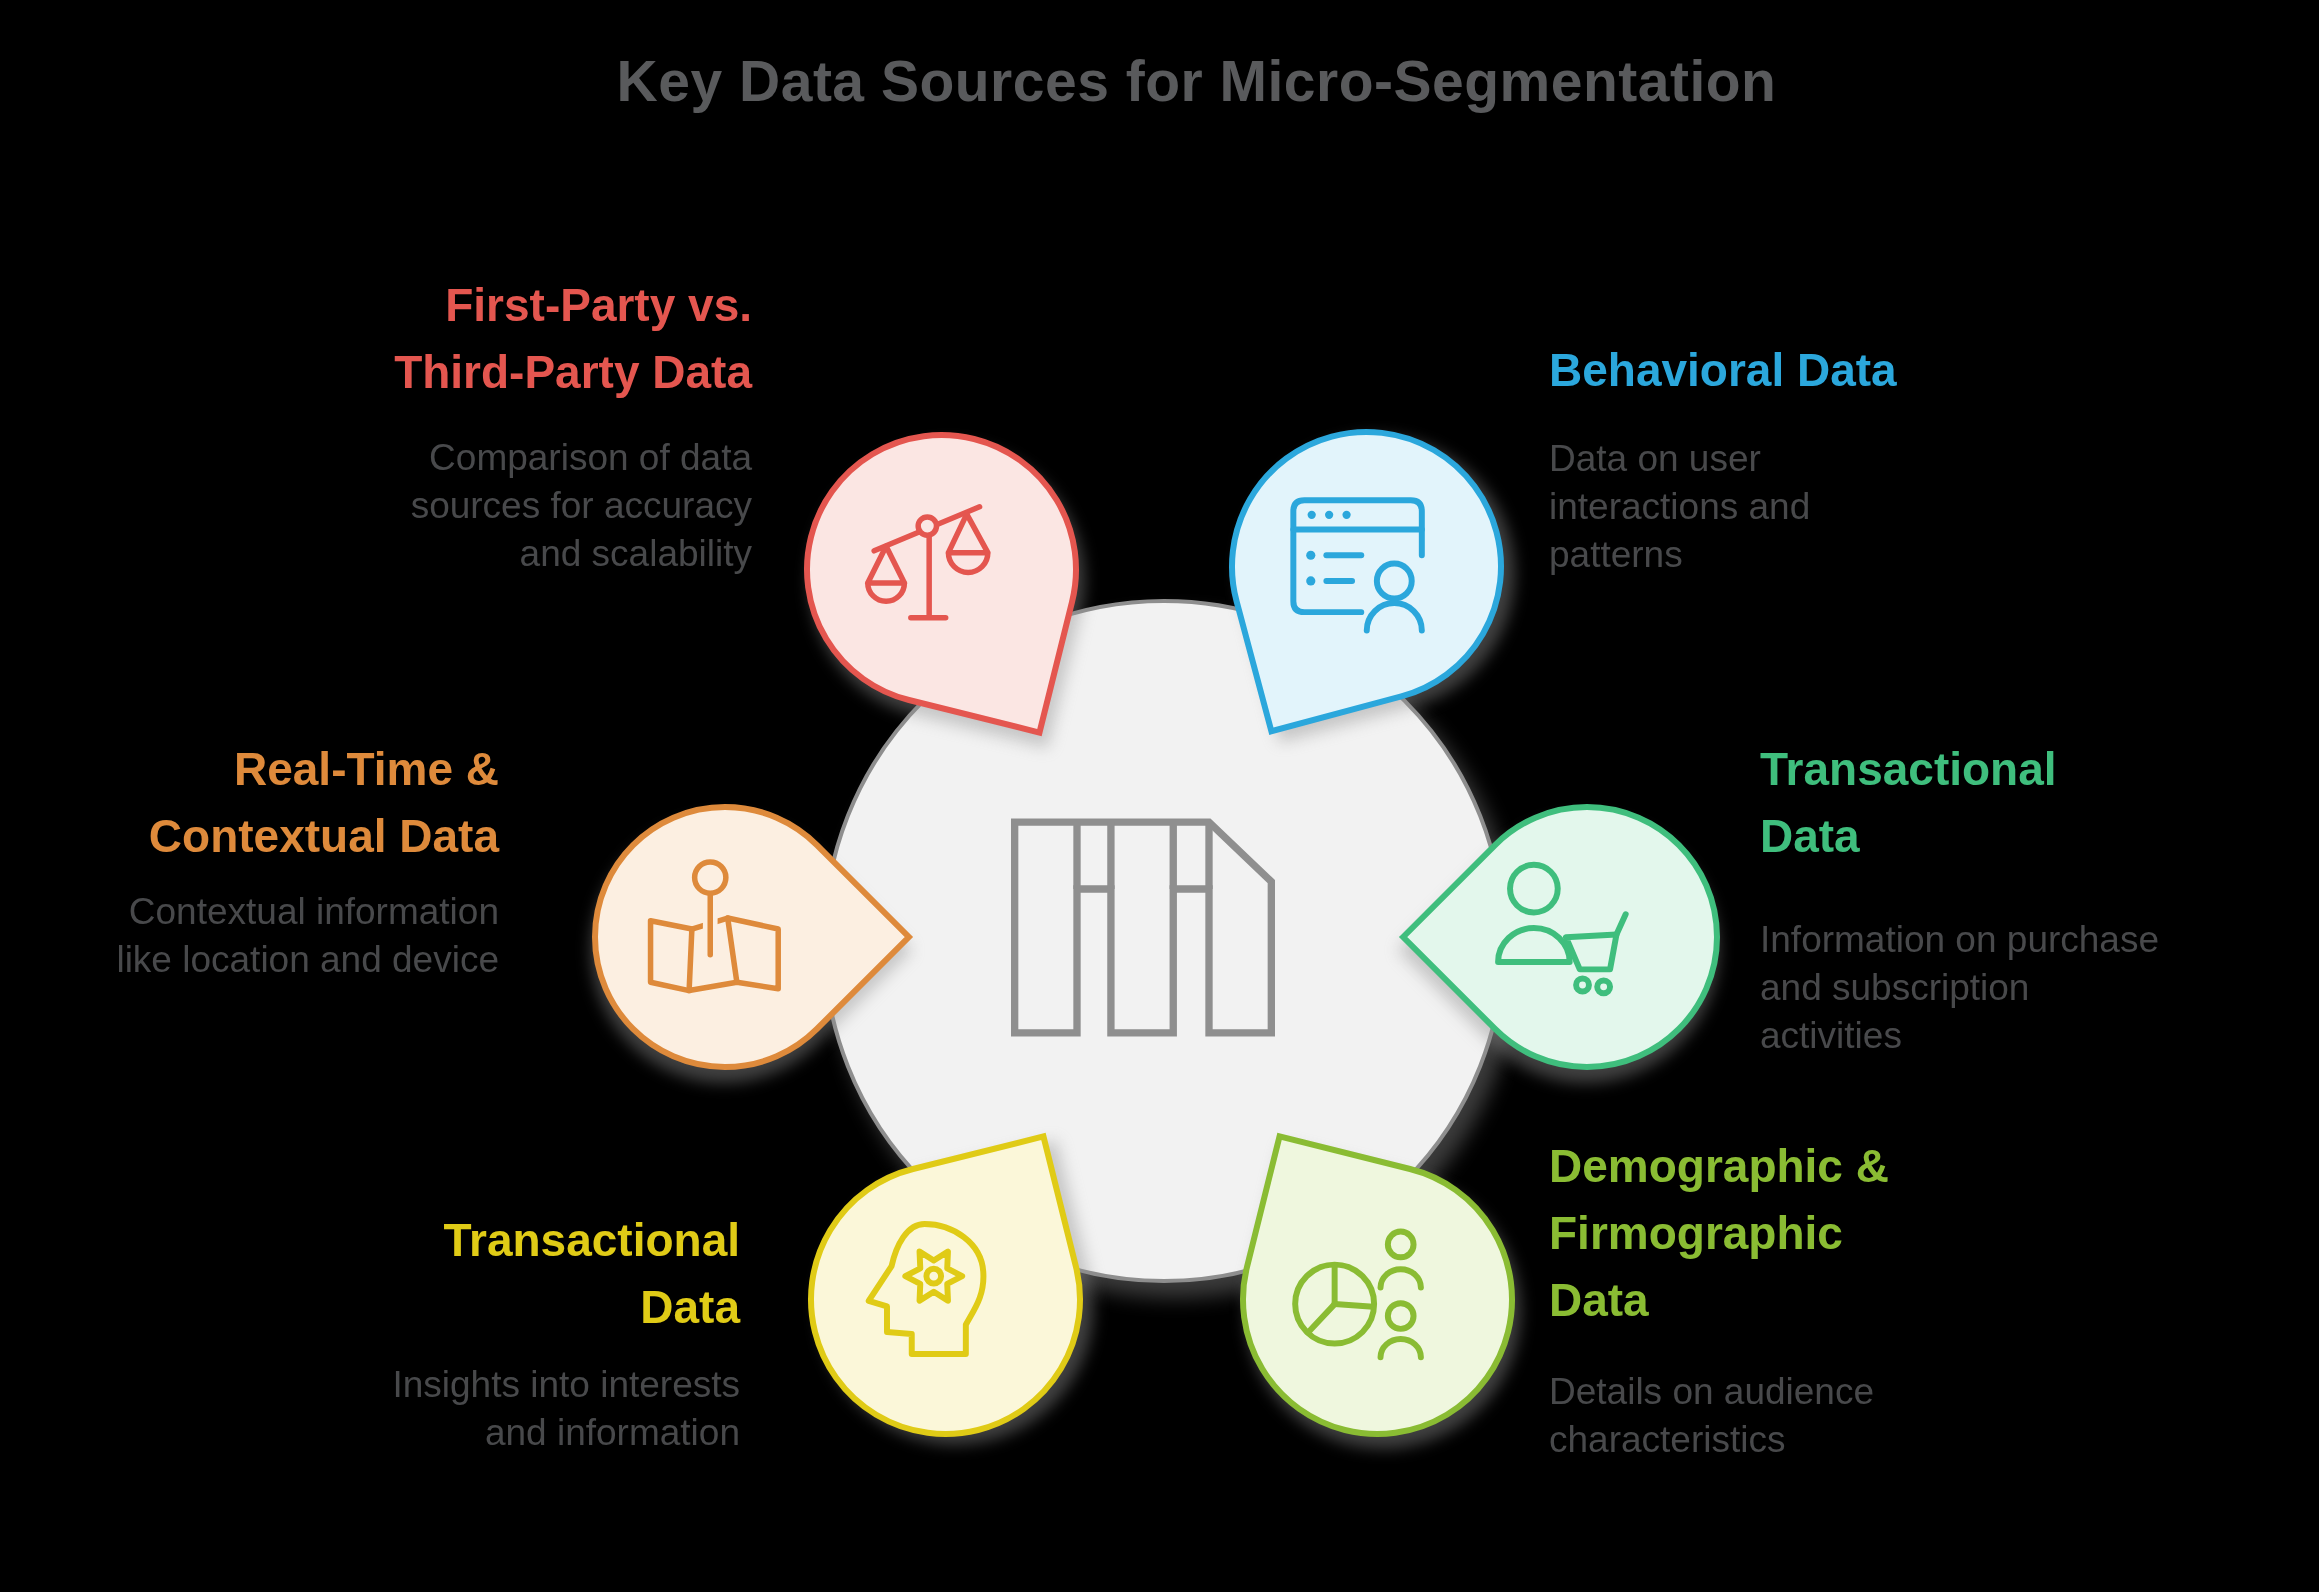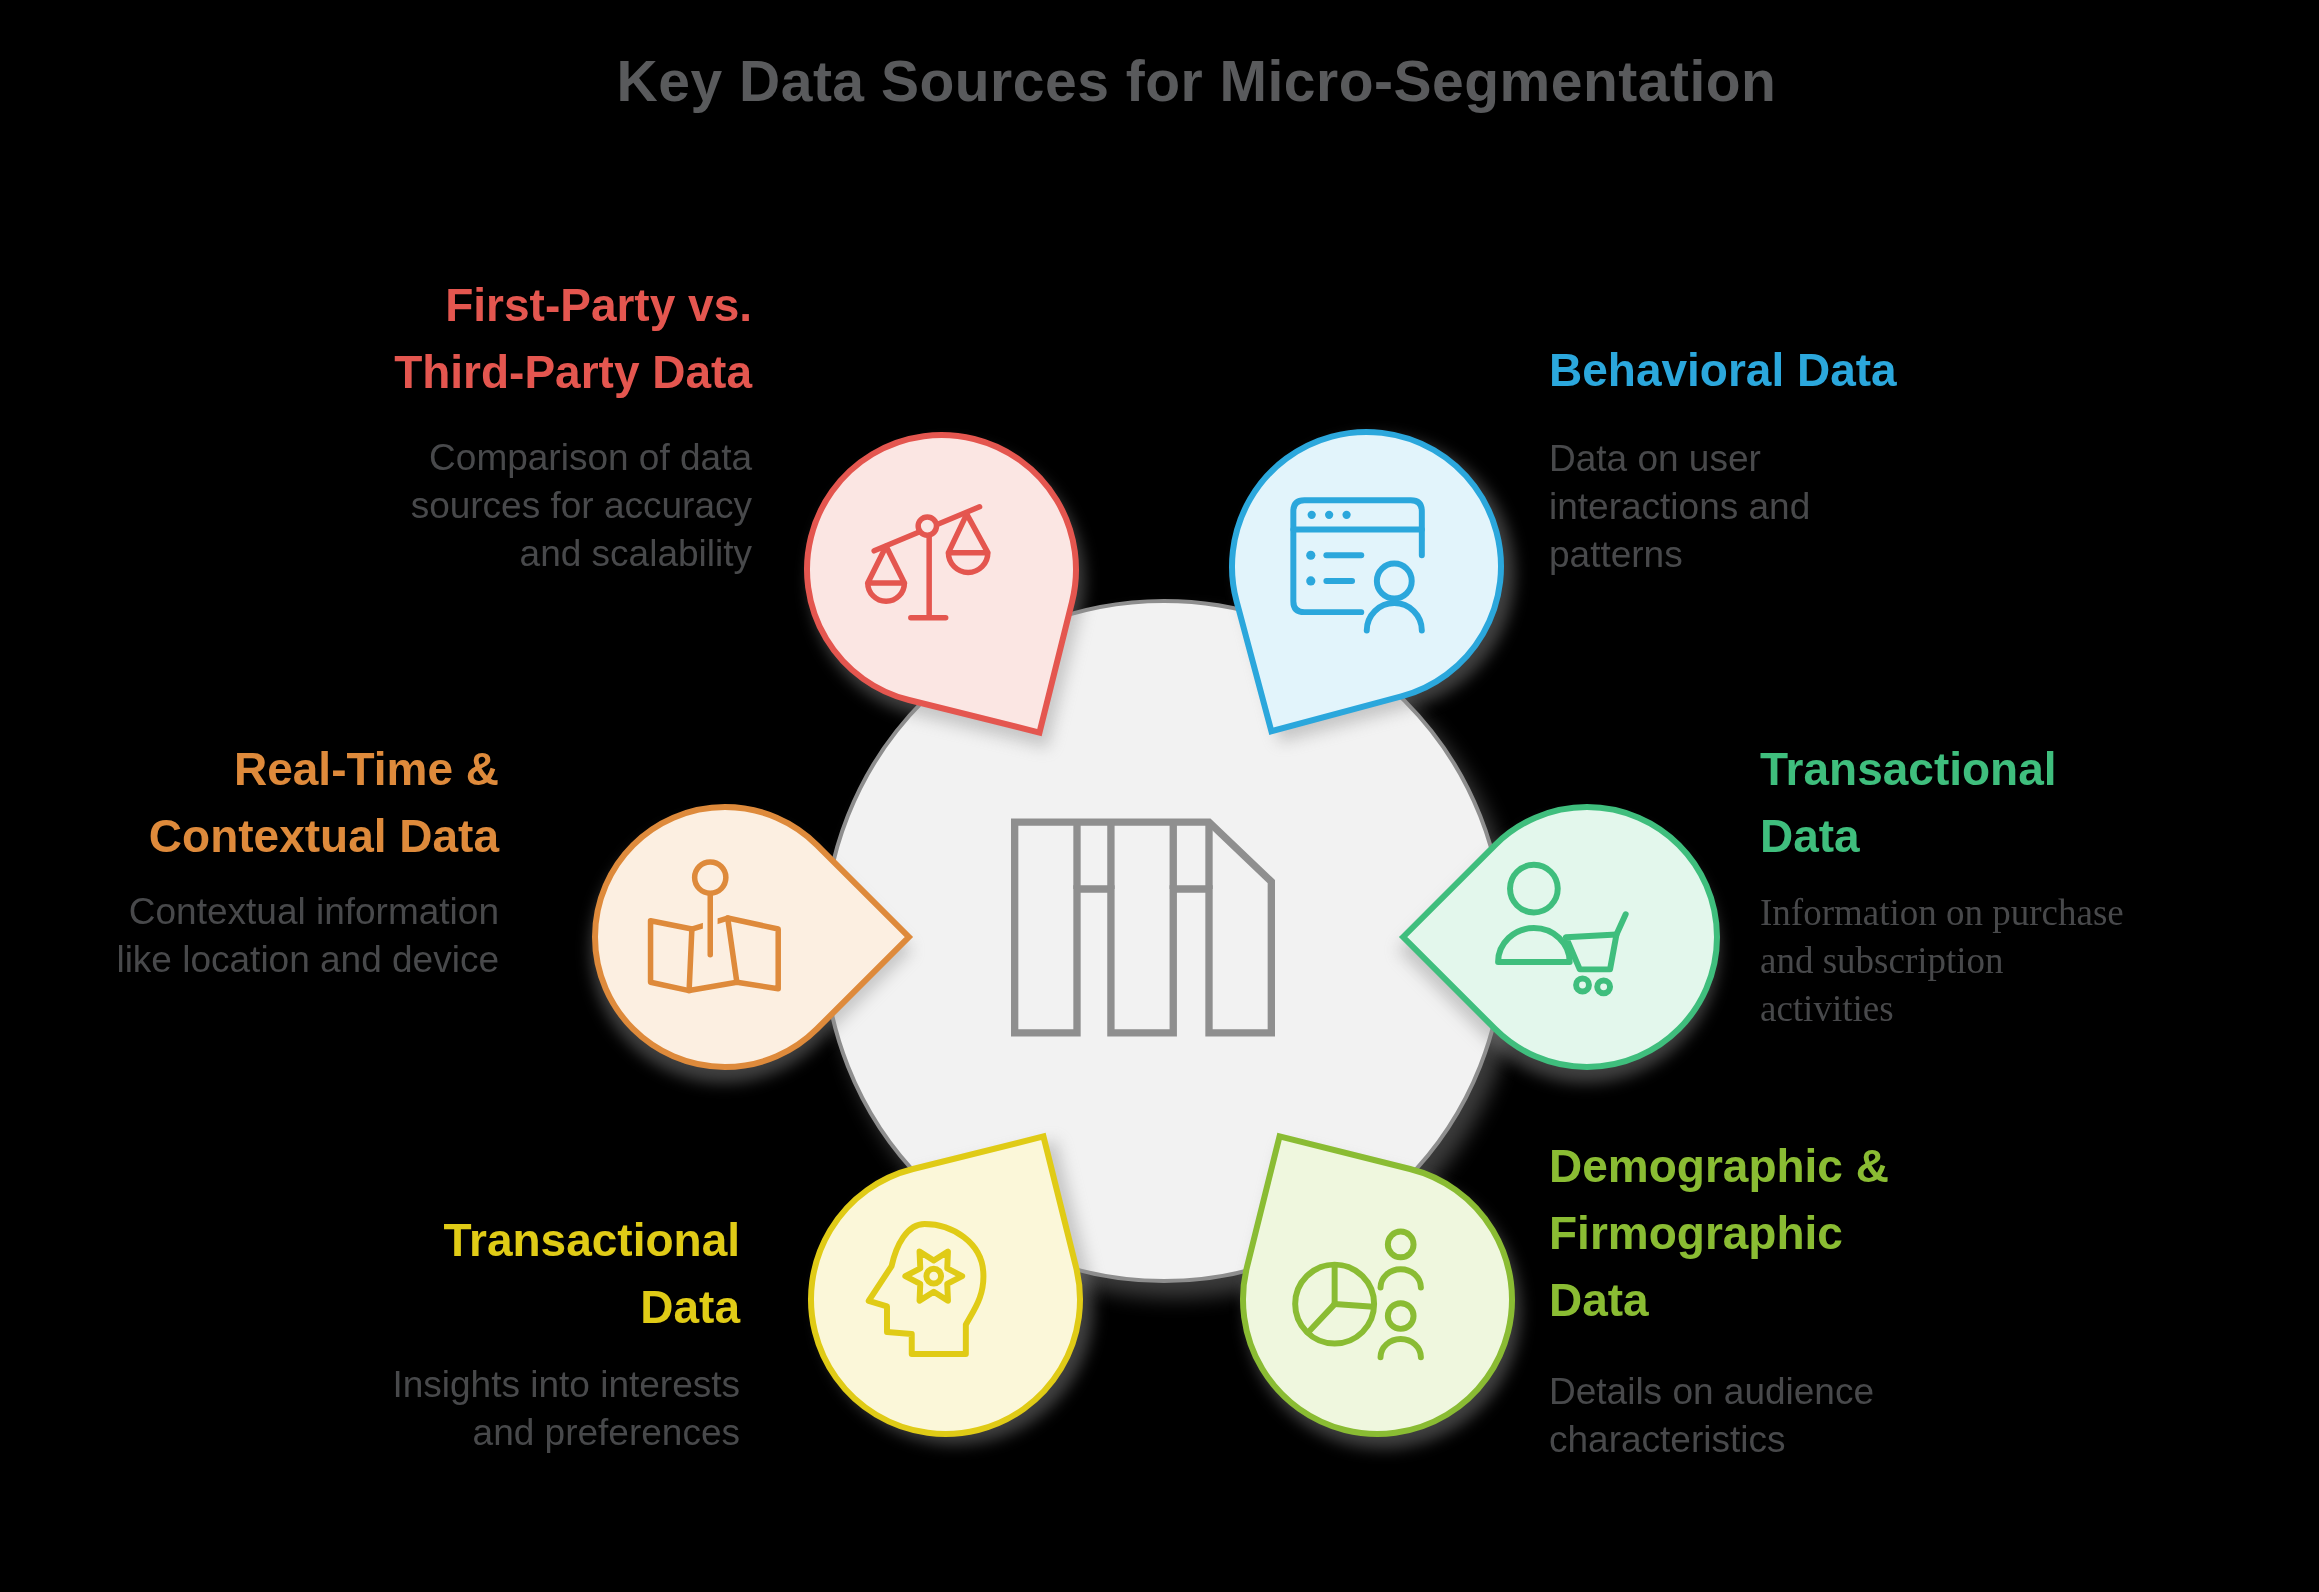--- a/index.html
+++ b/index.html
@@ -95,21 +95,21 @@
   .align-right { text-align: right; }
   .align-left  { text-align: left; }
 
   .lb-first-party   { top: 272px;  right: 1568px; }
   .lb-first-party p   { margin-top: 27.5px; }
   .lb-behavioral    { top: 337px;  left: 1549px; }
   .lb-behavioral p    { margin-top: 31px; }
   .lb-real-time     { top: 736px;  right: 1821px; }
   .lb-real-time p     { margin-top: 18.4px; }
   .lb-transactional { top: 736px;  left: 1760px; }
-  .lb-transactional p { margin-top: 19px; font-family: Liberation Serif, serif; }
+  .lb-transactional p { margin-top: 46px; }
   .lb-psychographic { top: 1207px; right: 1580px; }
   .lb-psychographic p { margin-top: 20px; }
   .lb-demographic   { top: 1133px; left: 1549px; }
   .lb-demographic p   { margin-top: 34px; }
 </style>
 </head>
 <body style="--title-color: #595A5C; --desc-color: #48494B; --circle-fill: #F2F2F2; --circle-stroke: #8E8E8E; background: rgb(0, 0, 0);">
 
 <div class="stage">
 
@@ -227,21 +227,21 @@
 Data</h2>
     <p>Information on purchase
 and subscription
 activities</p>
   </div>
 
   <div class="label-block align-right lb-psychographic" style="--accent: #E0CB16; --fill: #FBF7D9;">
     <h2>Transactional
 Data</h2>
     <p>Insights into interests
-and preferences</p>
+and information</p>
   </div>
 
   <div class="label-block align-left lb-demographic" style="--accent: #8ABC33; --fill: #EFF7DE;">
     <h2>Demographic &amp;
 Firmographic
 Data</h2>
     <p>Details on audience
 characteristics</p>
   </div>
 

